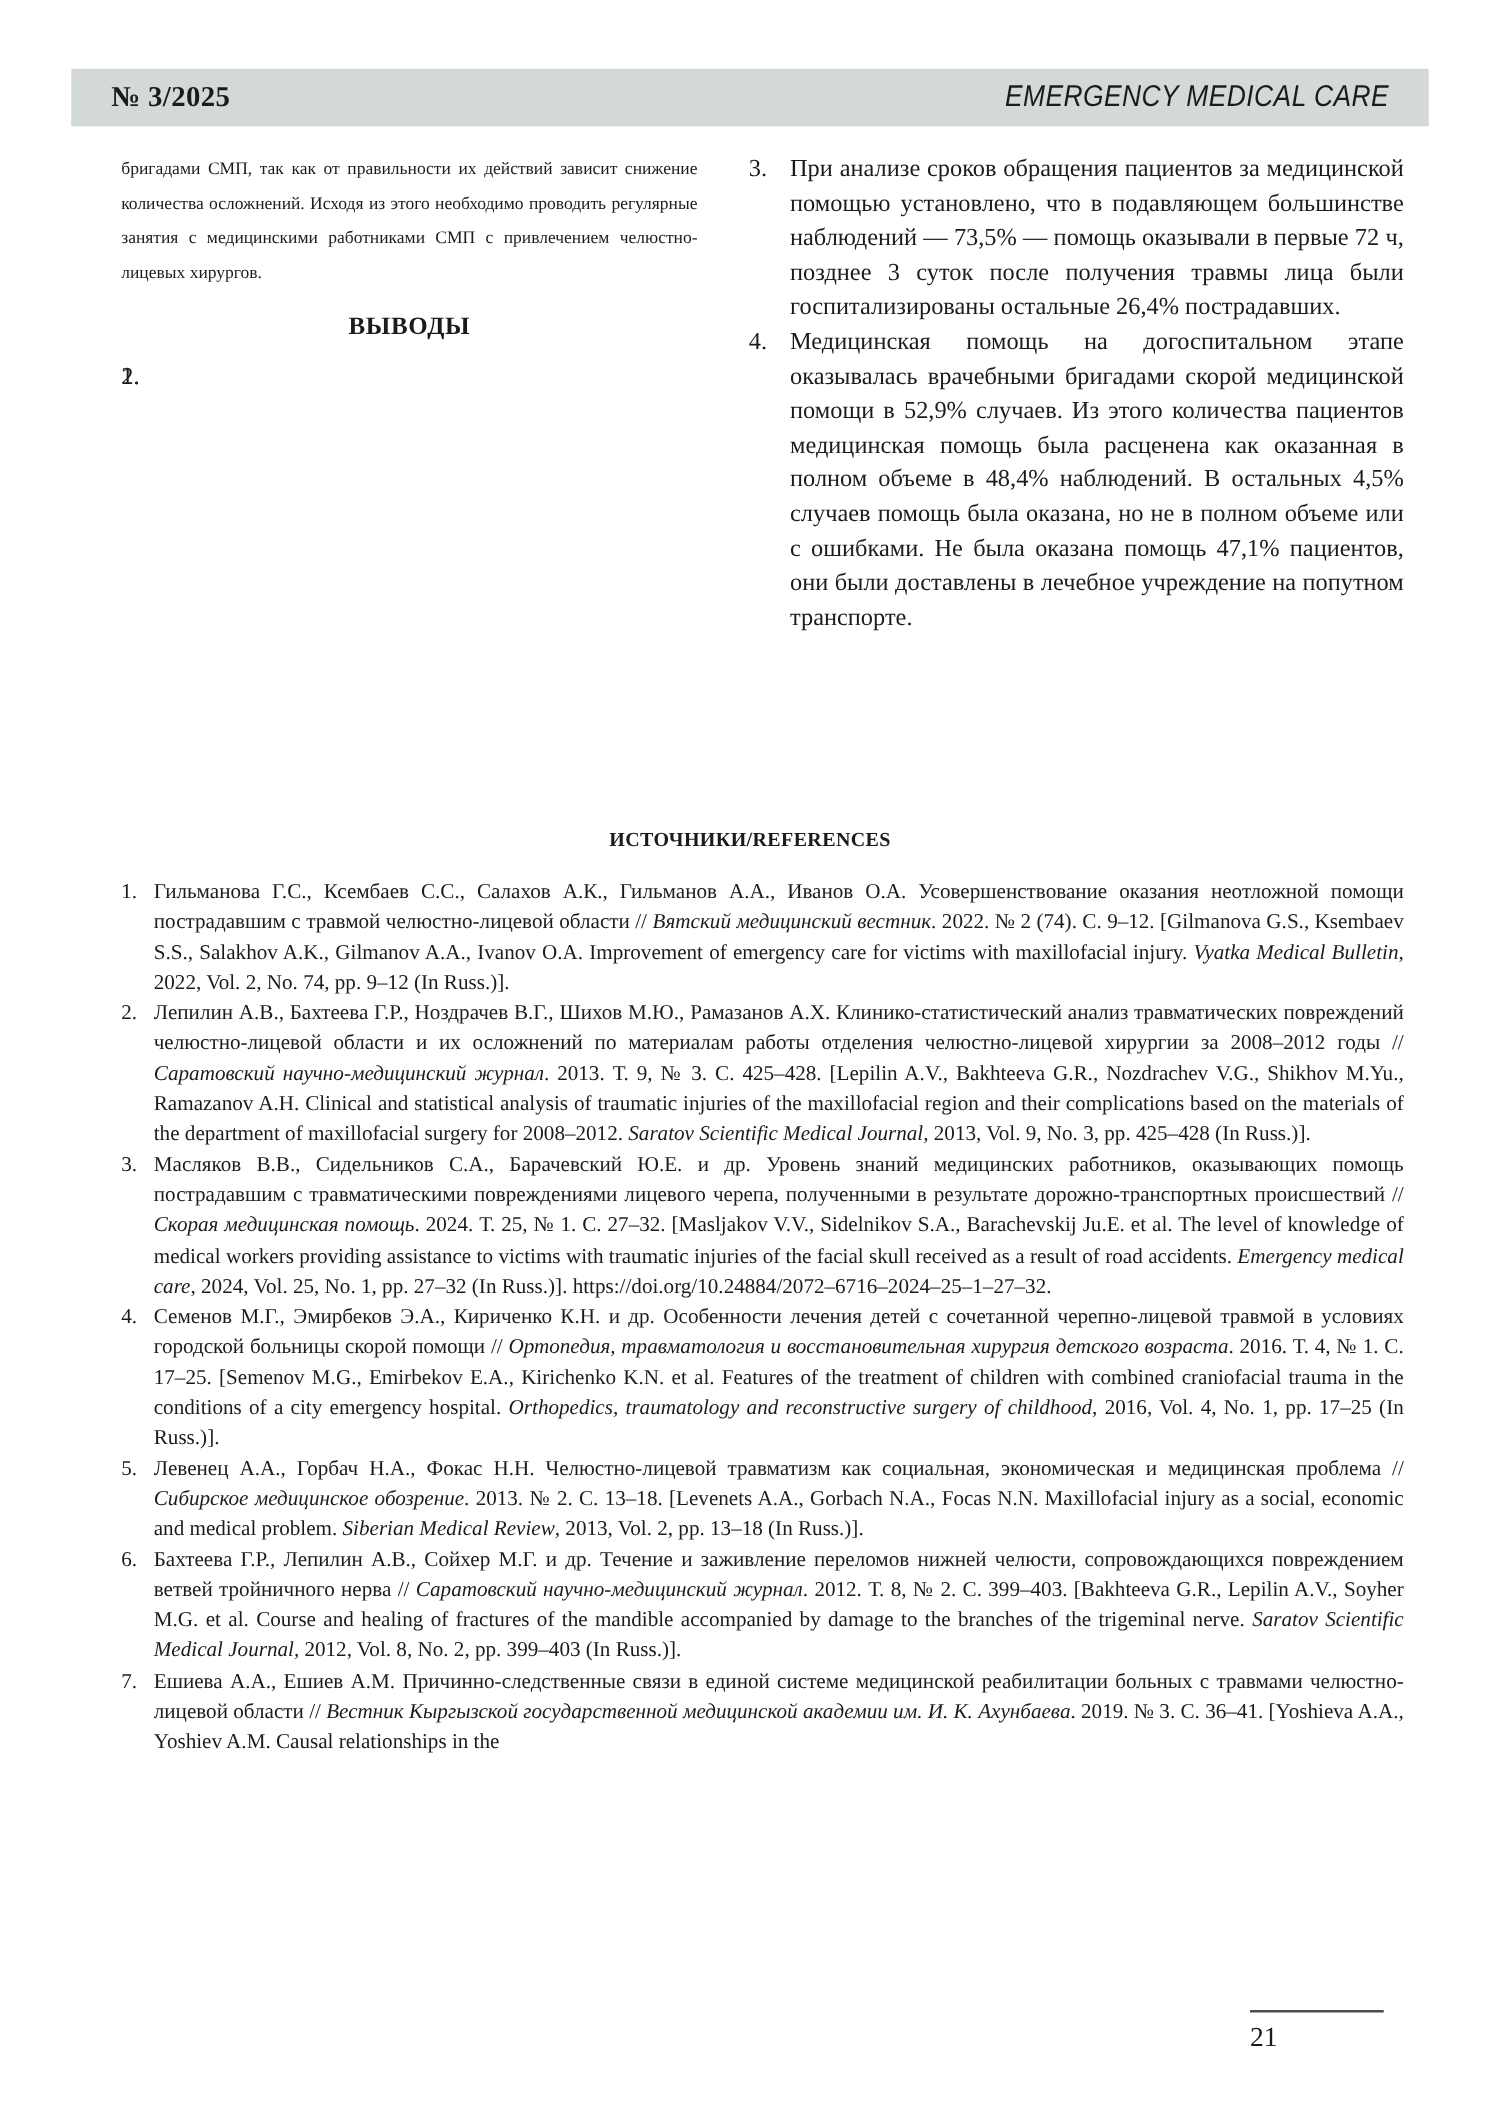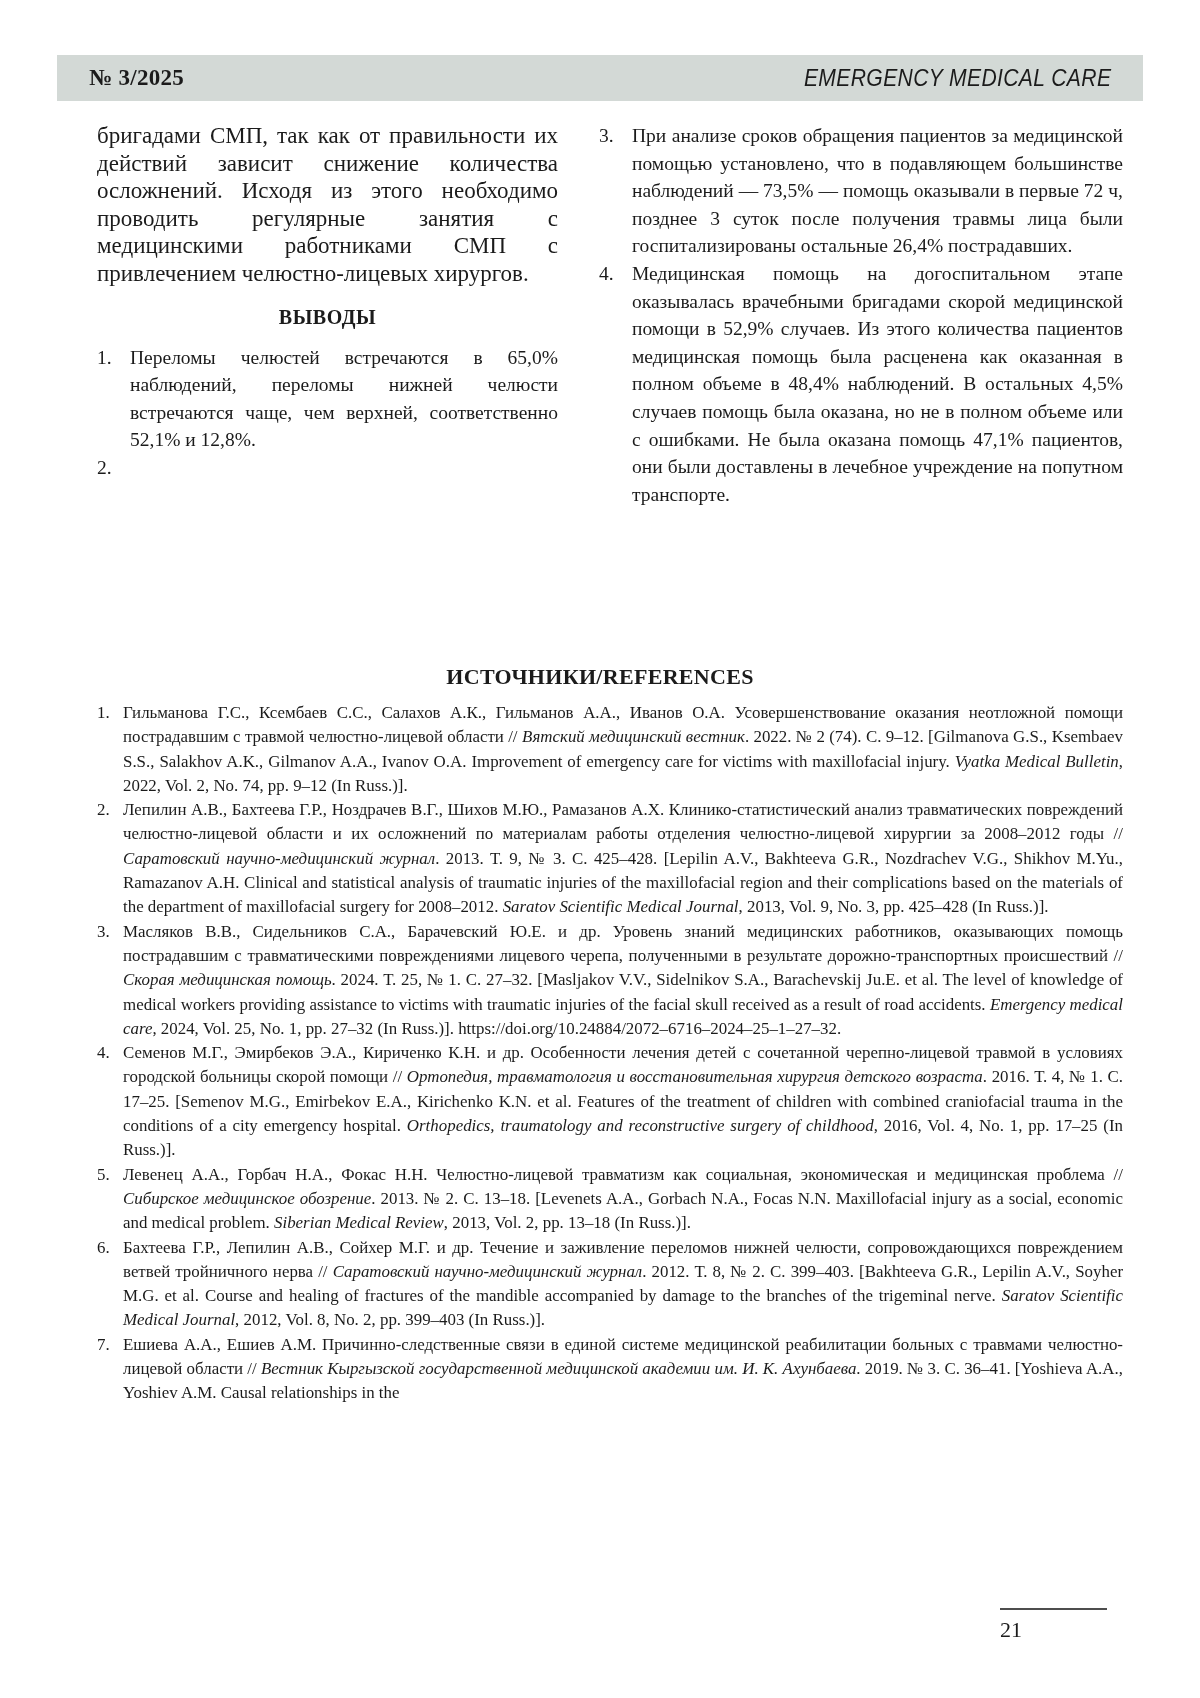--- a/index.html
+++ b/index.html
@@ -23,34 +23,34 @@
     font-family:"Liberation Sans",sans-serif;
     font-style:italic; font-size:24px; letter-spacing:0.4px;
     display:inline-block; transform:scaleX(0.88); transform-origin:right center;
   }
   .columns {
     position:absolute; left:97px; top:122px; width:1026px;
     display:flex; gap:41px;
   }
   .col-left { width:461px; }
   .col-right { width:524px; }
-  .body-text { font-size:23px; line-height:27.6px; text-align:justify; }
+  .body-text { font-size:14px; line-height:27.6px; text-align:justify; }
   .section-title {
     font-size:20px; font-weight:bold; text-align:center;
     margin:18px 0 15px; letter-spacing:0.5px;
   }
   .clist { list-style:none; }
   .clist li {
     position:relative; padding-left:33px;
     font-size:19.5px; line-height:27.6px; text-align:justify;
   }
   .clist .num { position:absolute; left:0; top:0; }
   .refs-title {
     position:absolute; left:0; top:664px; width:1200px;
-    text-align:center; font-size:22px; font-weight:bold; letter-spacing:0.3px;
+    text-align:center; font-size:16px; font-weight:bold; letter-spacing:0.3px;
   }
   .refs {
     position:absolute; left:97px; top:701px; width:1026px;
     list-style:none;
   }
   .refs li {
     position:relative; padding-left:26px;
     font-size:16.9px; line-height:24.3px; text-align:justify;
   }
   .refs .num { position:absolute; left:0; top:0; }
@@ -72,21 +72,21 @@
   <header class="header-bar" style="background: rgb(211, 217, 214);">
     <span class="issue">№ 3/2025</span>
     <span class="journal">EMERGENCY MEDICAL CARE</span>
   </header>
 
   <main class="columns">
     <section class="col-left">
       <p class="body-text">бригадами СМП, так как от правильности их действий зависит снижение количества осложнений. Исходя из этого необходимо проводить регулярные занятия с медицинскими работниками СМП с привлечением челюстно-лицевых хирургов.</p>
       <h2 class="section-title">ВЫВОДЫ</h2>
       <ol class="clist" id="conclusions-left">
-          <li><span class="num">1.</span><span>Переломы челюстей встречаются в 65,0% наблюдений, переломы нижней челюсти встречаются чаще, чем верхней, соответственно 52,1% и 12,8%.</span></li>
+          <li><span class="num">1.</span></li>
           <li><span class="num">2.</span></li>
         </ol>
     </section>
     <section class="col-right">
       <ol class="clist" id="conclusions-right">
           <li><span class="num">3.</span><span>При анализе сроков обращения пациентов за медицинской помощью установлено, что в подавляющем большинстве наблюдений — 73,5% — помощь оказывали в первые 72 ч, позднее 3 суток после получения травмы лица были госпитализированы остальные 26,4% пострадавших.</span></li>
           <li><span class="num">4.</span><span>Медицинская помощь на догоспитальном этапе оказывалась врачебными бригадами скорой медицинской помощи в 52,9% случаев. Из этого количества пациентов медицинская помощь была расценена как оказанная в полном объеме в 48,4% наблюдений. В остальных 4,5% случаев помощь была оказана, но не в полном объеме или с ошибками. Не была оказана помощь 47,1% пациентов, они были доставлены в лечебное учреждение на попутном транспорте.</span></li>
         </ol>
     </section>
   </main>

